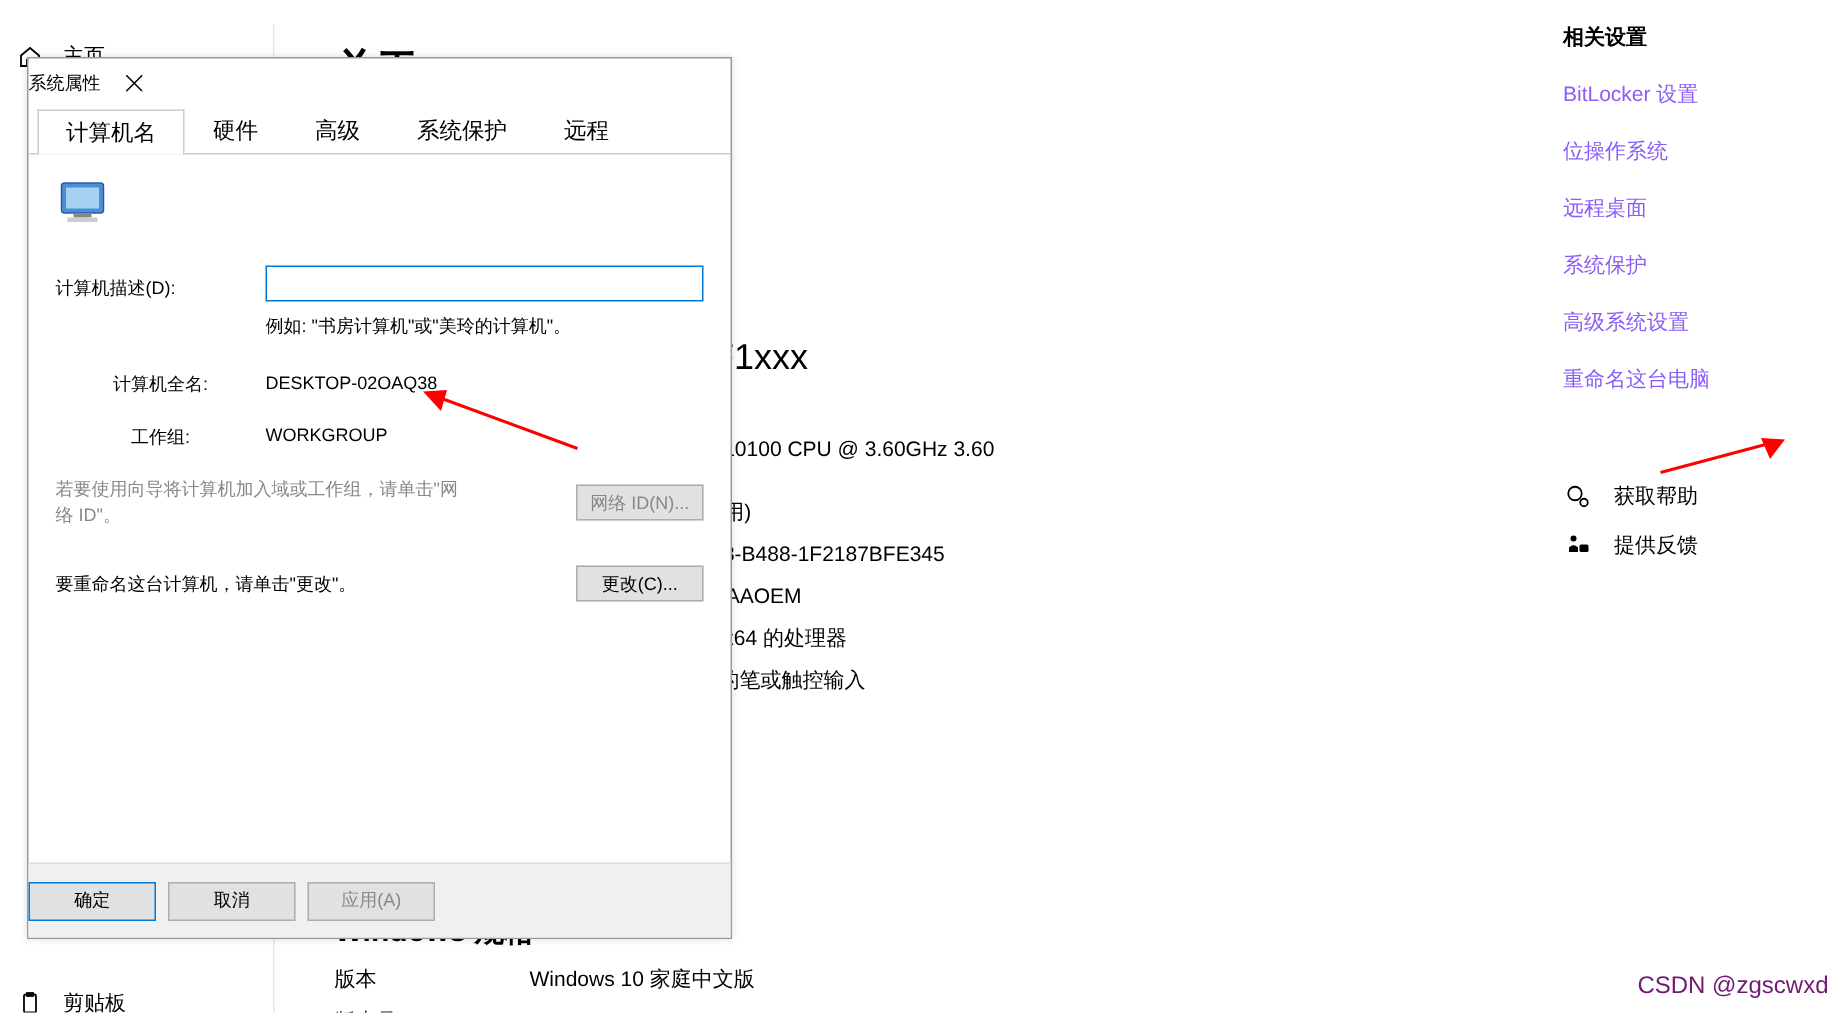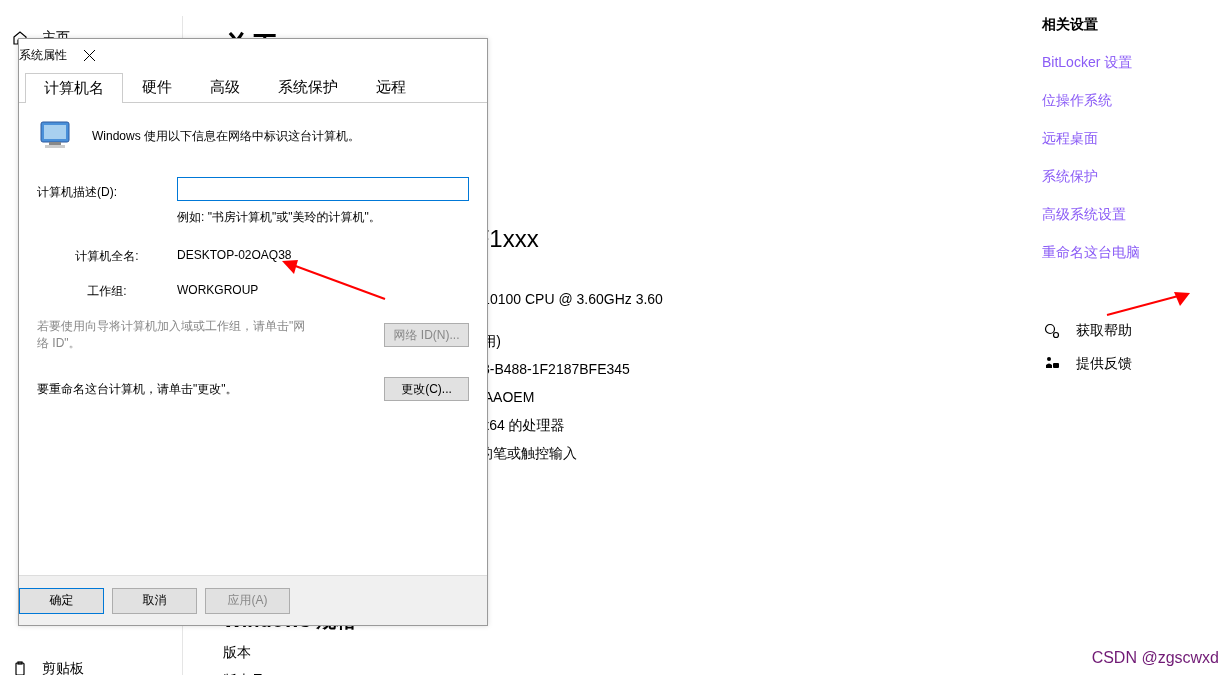--- a/index.html
+++ b/index.html
@@ -118,20 +118,21 @@
         <div class="spec-label">笔和触控</div>
         <div class="spec-value">没有可用于此显示器的笔或触控输入</div>
       </div>
 
     <button class="gray-btn">复制</button><br>
     <button class="gray-btn">重命名这台电脑</button>
 
     <div class="section-h2">Windows 规格</div>
     <div class="spec-row">
         <div class="spec-label">版本</div>
+        <div class="spec-value">Windows 10 家庭中文版</div>
       </div>
     <div class="spec-row">
         <div class="spec-label">版本号</div>
         <div class="spec-value">21H2</div>
       </div>
     
   </div>
 
   <div class="right-col">
     <div class="right-h">相关设置</div>
@@ -180,21 +181,20 @@
     <div class="tab">远程</div>
   </div>
   <div class="tab-body">
     <div class="intro-row">
       <svg class="pc-icon" viewBox="0 0 40 32">
           <rect x="4" y="2" width="28" height="20" rx="2" fill="#4a90d9" stroke="#2c5aa0"></rect>
           <rect x="7" y="5" width="22" height="14" fill="#a8d0f0"></rect>
           <rect x="12" y="22" width="12" height="3" fill="#888"></rect>
           <rect x="8" y="25" width="20" height="3" fill="#ccc"></rect>
         </svg>
-      <span>Windows 使用以下信息在网络中标识这台计算机。</span>
     </div>
     <div class="desc-row">
       <span class="desc-label">计算机描述(D):</span>
       <input class="desc-input" type="text" value="" style="">
     </div>
     <div class="example">例如: "书房计算机"或"美玲的计算机"。</div>
     <div class="info-row">
       <span class="info-label">计算机全名:</span>
       <span>DESKTOP-02OAQ38</span>
     </div>

